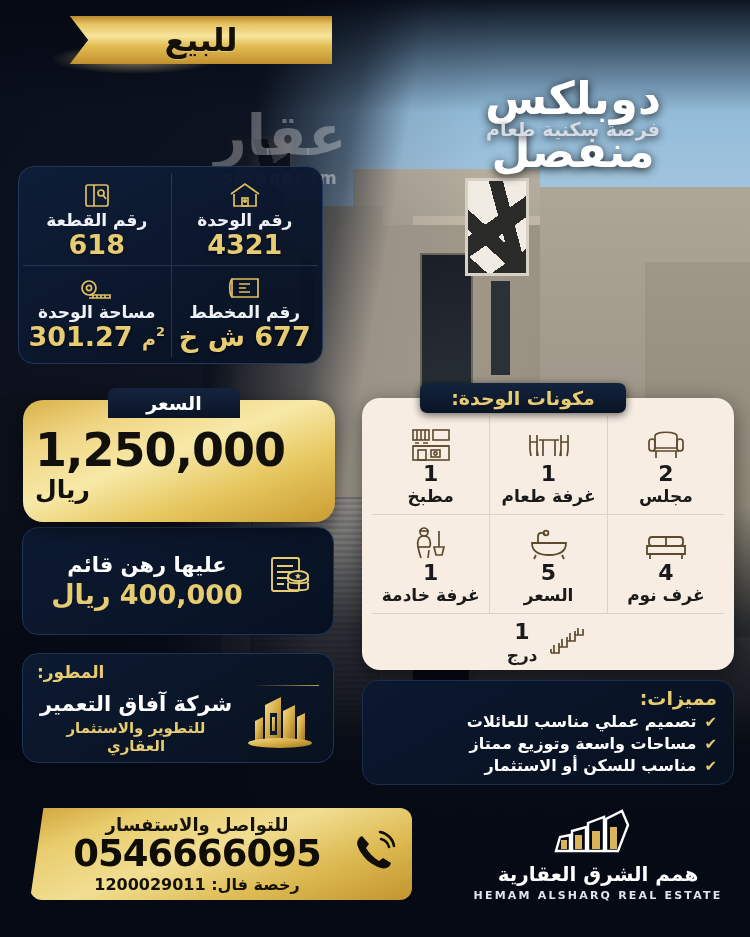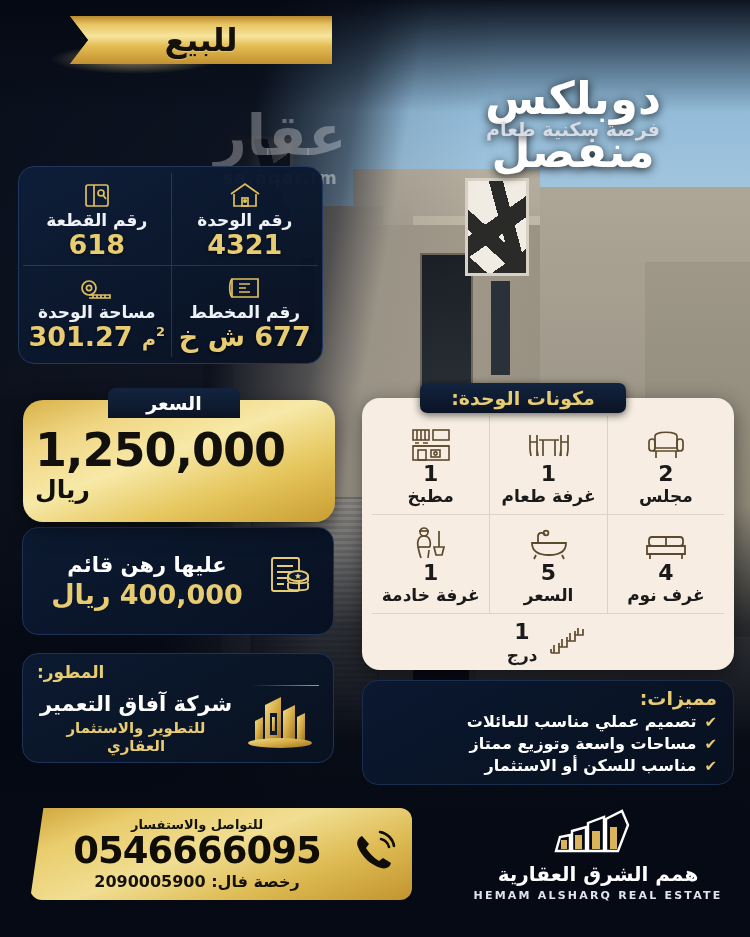--- a/index.html
+++ b/index.html
@@ -191,21 +191,21 @@
   .feat-check { color:#e8cc72; font-size:15px; font-weight:bold; }
   .feat-txt { font-size:16px; font-weight:bold; color:#fff; }
 
   
   .contact { position:absolute; left:30px; top:808px; width:382px; height:92px;
     background:linear-gradient(160deg,#cfa53c 0%,#e9cd6d 20%,#f1de92 46%,#ddba52 72%,#c2942f 100%);
     border-radius:12px; clip-path:polygon(3.5% 0,100% 0,100% 100%,0 100%);
     display:flex; align-items:center; gap:8px; padding:0 14px 0 20px;
     box-shadow:0 4px 16px rgba(0,0,0,.55); }
   .c-txt { flex:1; text-align:center; }
-  .c-l1 { font-size:13px; font-weight:bold; color:#15120a; }
+  .c-l1 { font-size:18px; font-weight:bold; color:#15120a; }
   .c-num { font-size:37px; font-weight:bold; color:#100d07; line-height:1.05;
            direction:ltr; letter-spacing:-1px; }
   .c-l3 { font-size:16px; font-weight:bold; color:#15120a; margin-top:1px; }
 
   .logo-box { position:absolute; left:462px; top:805px; width:272px; height:100px;
     display:flex; flex-direction:column; align-items:center; justify-content:center; gap:3px; }
   .logo-ar { font-size:20px; font-weight:bold; color:#fff; letter-spacing:1px; }
   .logo-en { font-size:11px; font-weight:bold; color:#dfe4ec; letter-spacing:2.2px; }
 </style>
 </head>
@@ -491,21 +491,21 @@
   <div>
     <svg width="46" height="44" viewBox="0 0 46 44" fill="none">
       <path d="M10 6 C6 8 4 12 6 17 C10 27 19 35 29 38 C34 39.5 38 37 39 33 L31 28 L27 31 C22 28 17 23 14 18 L17 14 Z" fill="#100d07"></path>
       <path d="M29 9 C33 10 36 13 37 17" stroke="#100d07" stroke-width="2.6" stroke-linecap="round"></path>
       <path d="M28 2 C35 3 41 9 42 16" stroke="#100d07" stroke-width="2.6" stroke-linecap="round"></path>
     </svg>
   </div>
   <div class="c-txt">
     <div class="c-l1">للتواصل والاستفسار</div>
     <div class="c-num">0546666095</div>
-    <div class="c-l3">رخصة فال: 2090005900</div>
+    <div class="c-l3">رخصة فال: 1200029011</div>
   </div>
 </div>
 
 <div class="logo-box">
   <div>
     <svg width="104" height="46" viewBox="0 0 104 46" fill="none" stroke="#ffffff" stroke-width="2.4">
       <path d="M10 42 L14 28 L24 26 V42 Z"></path>
       <path d="M26 42 V22 L40 18 V42 Z"></path>
       <path d="M42 42 V14 L58 8 V42 Z"></path>
       <path d="M60 42 V10 L76 2 L82 16 L72 42 Z"></path>

